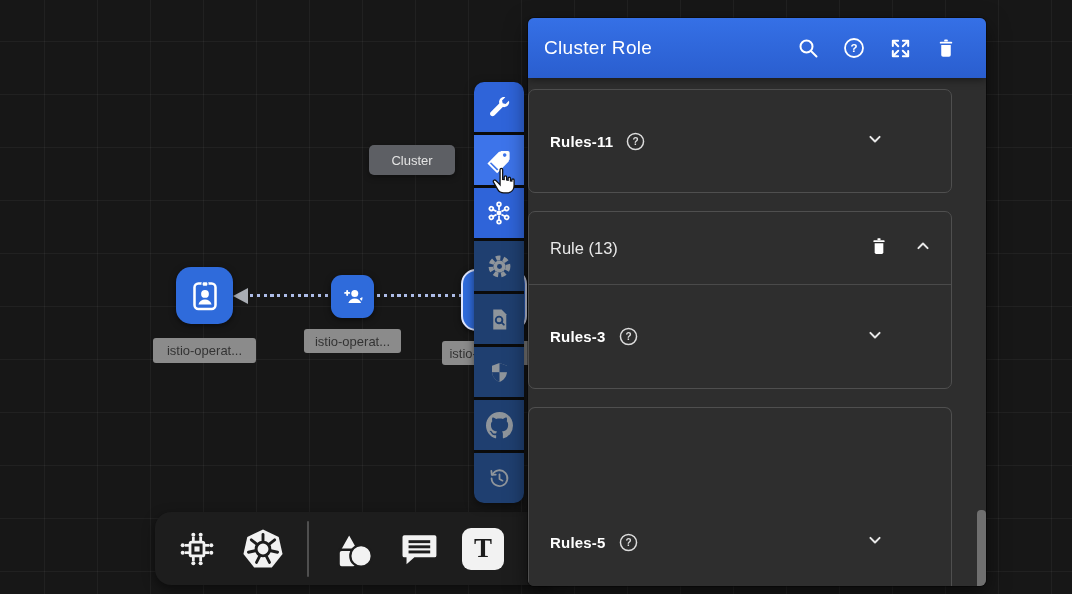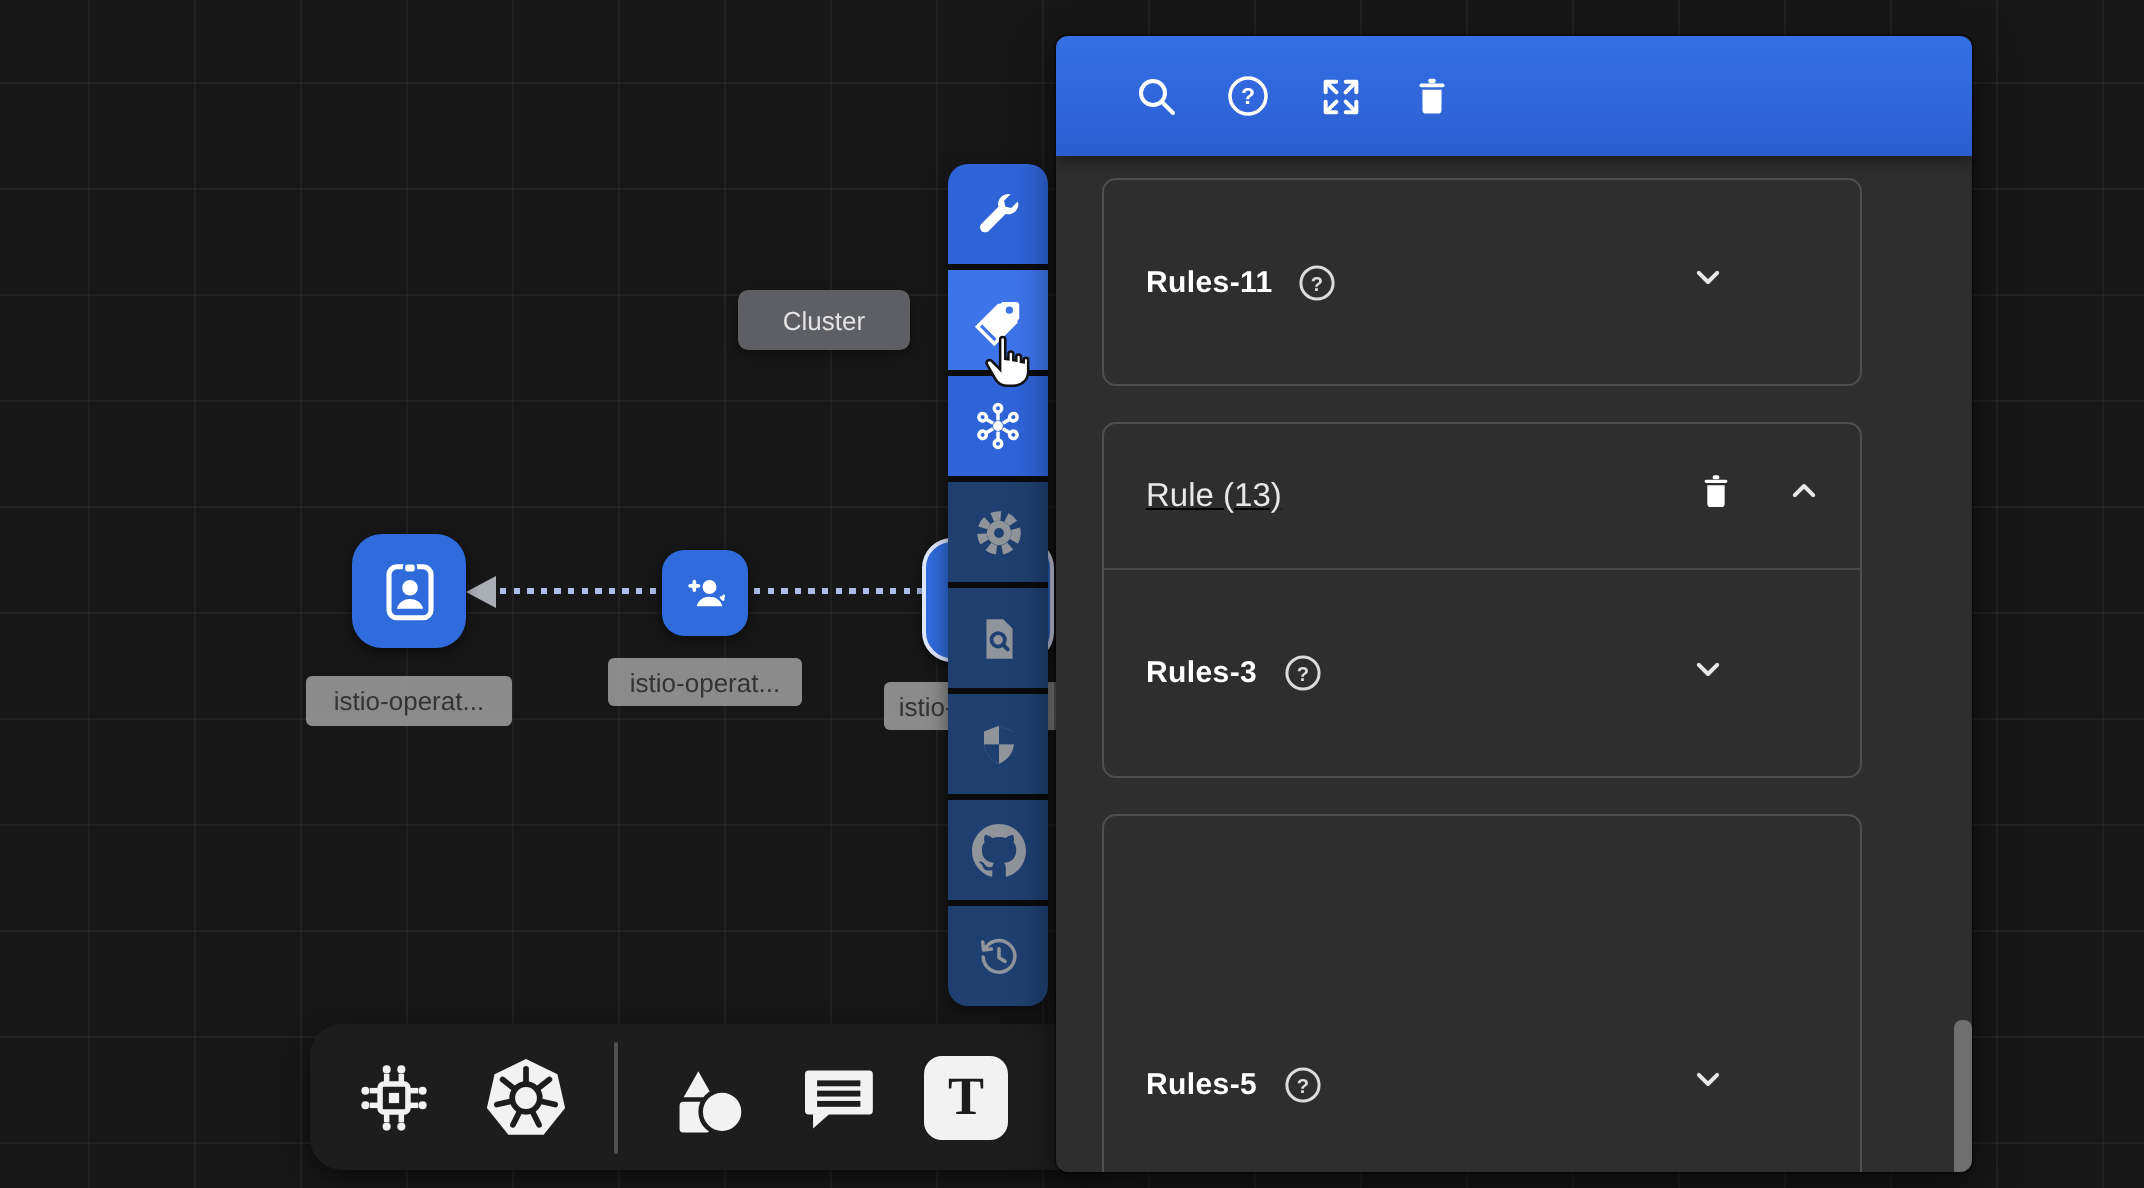--- a/index.html
+++ b/index.html
@@ -60,22 +60,22 @@
   
   .panel{position:absolute;left:528px;top:18px;width:458px;height:568px;z-index:10;
     background:#2e2e2e;border-radius:6px;overflow:hidden;
     box-shadow:0 0 0 1px rgba(0,0,0,.35), 0 8px 22px rgba(0,0,0,.55);}
   .phead{height:60px;background:linear-gradient(180deg,#3570e6,#2a5ecf);
     display:flex;align-items:center;padding:0 28px 0 16px;box-shadow:0 2px 8px rgba(0,0,0,.45);
     position:relative;z-index:2;}
   .ptitle{flex:1;color:#fff;font-size:19px;letter-spacing:.3px;}
   .hicon{width:24px;height:24px;margin-left:22px;cursor:pointer;display:flex;align-items:center;justify-content:center;}
   .pbody{position:relative;height:508px;}
-  .card{position:absolute;left:23px;width:380px;border:1px solid #4f4f4f;border-radius:7px;
-    background:#2e2e2e;box-sizing:border-box;text-decoration:underline;}
+  .card{position:absolute;left:0;width:424px;border:1px solid #4f4f4f;border-radius:7px;
+    background:#2e2e2e;box-sizing:border-box;}
   .card1{top:11px;height:104px;}
   .card2{top:133px;height:178px;}
   .card3{top:329px;height:210px;border-bottom:none;border-bottom-left-radius:0;border-bottom-right-radius:0;}
   .fieldrow{position:absolute;left:0;right:0;display:flex;align-items:center;padding:0 21px;}
   .card1 .fieldrow{top:0;bottom:0;}
   .rulehead{height:72px;border-bottom:1px solid #4a4a4a;display:flex;align-items:center;
     padding:0 21px;position:relative;}
   .rulebody{position:absolute;left:0;right:0;top:73px;bottom:0;display:flex;align-items:center;padding:0 21px;}
   .card3 .rulebody{bottom:14px;}
   .fieldlabel{font-weight:bold;font-size:15px;color:#fff;letter-spacing:.2px;}
@@ -264,20 +264,21 @@
         <rect x="6.3" y="12.8" width="11.8" height="1.6" fill="#1d1d1d"></rect>
       </svg>
     </div>
     <div class="bbtn">
       <div class="ttool">T</div>
     </div>
   </div>
 
   <div class="panel">
     <div class="phead">
+      <div class="ptitle">Cluster Role</div>
       <div class="hicon">
         <svg width="24" height="24" viewBox="0 0 24 24" fill="none" stroke="#fff" stroke-width="2">
           <circle cx="10.5" cy="10.5" r="6"></circle>
             <line x1="15" y1="15" x2="20.5" y2="20.5" stroke-linecap="round"></line>
         </svg>
       </div>
       <div class="hicon">
         <svg width="24" height="24" viewBox="0 0 24 24">
           <circle cx="12" cy="12" r="9" fill="none" stroke="#fff" stroke-width="1.8"></circle>
           <text x="12" y="16.2" text-anchor="middle" font-size="11.5" font-weight="bold" fill="#fff" font-family="Liberation Sans, sans-serif">?</text>

